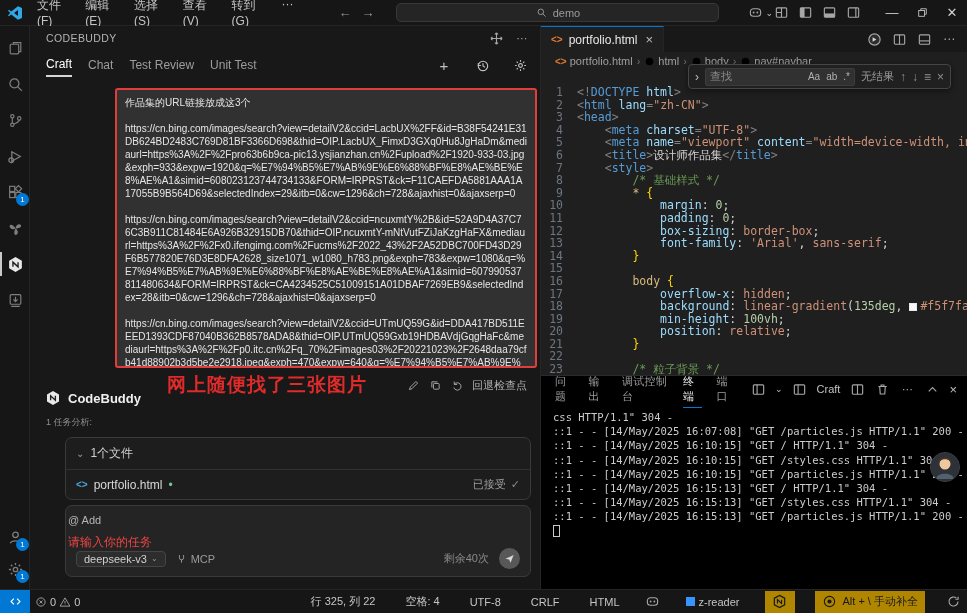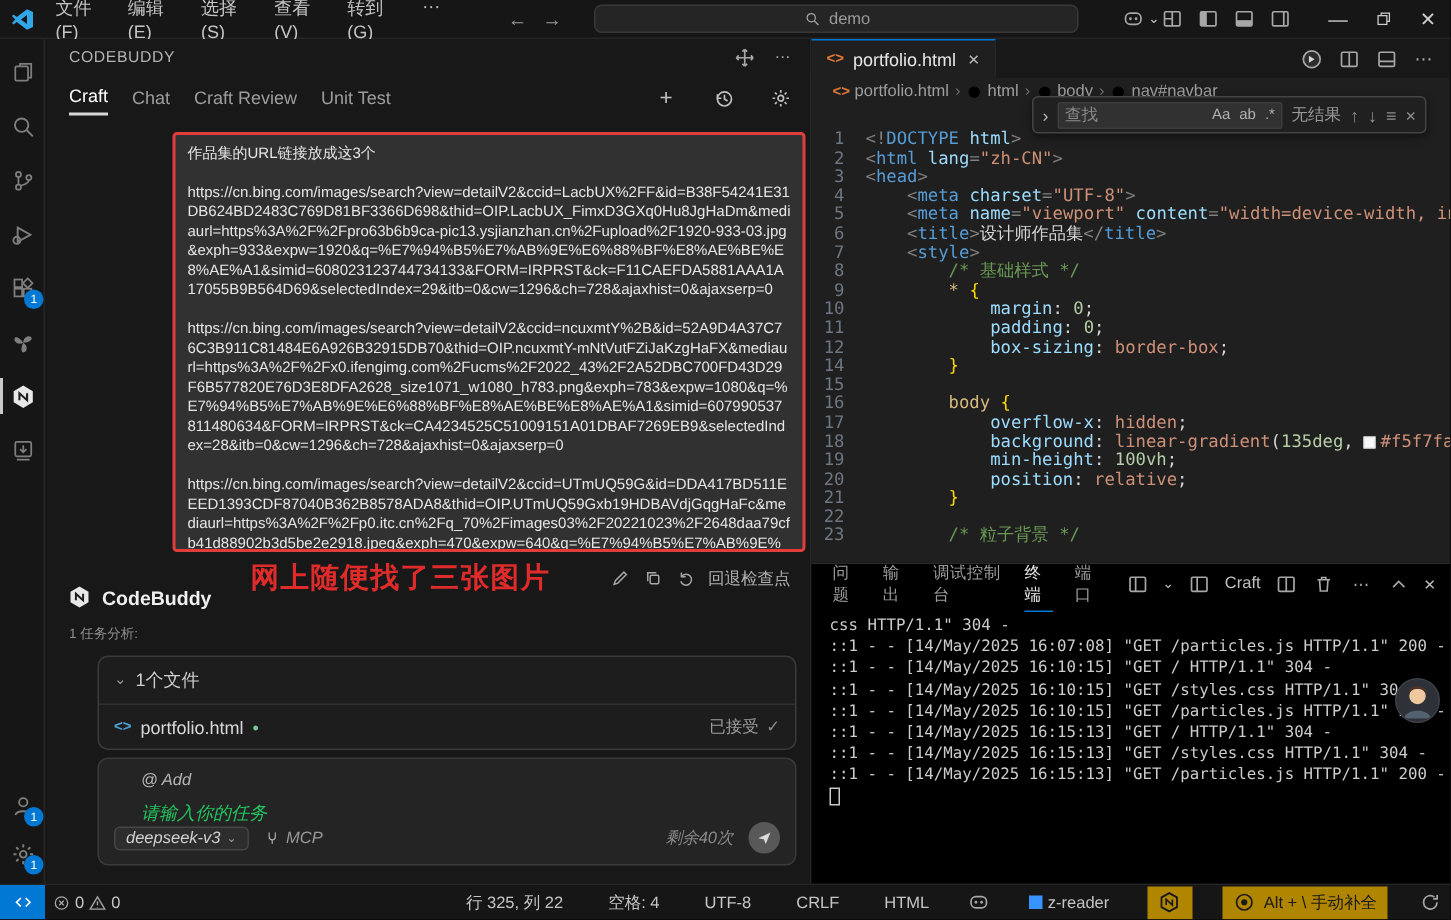--- a/index.html
+++ b/index.html
@@ -50,23 +50,23 @@
   .msg-actions{margin-left:auto;display:flex;align-items:center;gap:8px;color:#b0b0b0;font-size:11px;}
   .bot-header{position:absolute;top:310px;left:15px;display:flex;align-items:center;gap:7px;color:#efefef;font-size:13px;font-weight:bold;}
   .bot-analysis{position:absolute;top:336px;left:16px;font-size:9px;color:#8f8f8f;}
   .file-card{position:absolute;top:357px;left:35px;right:9px;border:1px solid #3a3a3a;border-radius:7px;background:#1d1d1d;}
   .fc-header{display:flex;align-items:center;gap:6px;padding:7px 10px;color:#cfcfcf;font-size:12px;border-bottom:1px solid #303030;}
   .fc-row{display:flex;align-items:center;gap:6px;padding:7px 10px;font-size:12px;color:#d8d8d8;}
   .tag-ico{color:#4ba3d8;font-weight:bold;font-size:10px;}
   .dot-green{color:#73c991;font-size:12px;}
   .fc-status{margin-left:auto;color:#9d9d9d;font-size:11px;display:flex;gap:5px;align-items:center;}
   .check{color:#8d8d8d;}
-  .composer{position:absolute;top:425px;left:35px;right:9px;height:72px;background:#242424;border:1px solid #3a3a3a;border-radius:7px;padding:8px 28px;font-style:italic;}
+  .composer{position:absolute;top:425px;left:35px;right:9px;height:72px;background:#242424;border:1px solid #3a3a3a;border-radius:7px;padding:8px 2px;}
   .add-chip{font-size:11px;color:#b5b5b5;}
-  .placeholder{margin-top:8px;font-size:12px;color:#22c55e;}
+  .placeholder{margin-top:8px;font-size:12px;color:#ef4444;}
   .composer-bottom{position:absolute;left:10px;right:10px;bottom:7px;display:flex;align-items:center;gap:10px;}
   .model-pill{display:flex;align-items:center;gap:4px;border:1px solid #454545;border-radius:4px;padding:1px 7px;font-size:11px;color:#d0d0d0;background:#2d2d2d;}
   .mcp{display:flex;align-items:center;gap:3px;font-size:11px;color:#9a9a9a;}
   .quota{margin-left:auto;font-size:11px;color:#8a8a8a;}
   .send-btn{width:21px;height:21px;border-radius:50%;background:#585858;display:flex;align-items:center;justify-content:center;}
 
   
   .editor-area{flex:1;display:flex;flex-direction:column;position:relative;background:#1f1f1f;min-width:0;}
   .tabbar{height:26px;background:#181818;display:flex;align-items:stretch;}
   .tab{display:flex;align-items:center;gap:6px;padding:0 10px;background:#1f1f1f;border-top:1px solid #0078d4;border-right:1px solid #252525;color:#e7e7e7;font-size:12px;}
@@ -275,21 +275,21 @@
         <span class="ico">
             <svg viewBox="0 0 16 16">
               <path d="M8 2v12M2 8h12M8 2l-1.7 1.7M8 2l1.7 1.7M8 14l-1.7-1.7M8 14l1.7-1.7M2 8l1.7-1.7M2 8l1.7 1.7M14 8l-1.7-1.7M14 8l-1.7 1.7"></path>
             </svg>
           </span>
         <span class="ico">⋯</span>
       </div>
       <div class="sb-tabs">
         <span class="sb-tab active">Craft</span>
         <span class="sb-tab">Chat</span>
-        <span class="sb-tab">Craft Review</span>
+        <span class="sb-tab">Test Review</span>
         <span class="sb-tab">Unit Test</span>
         <span class="grow"></span>
         <span class="ico" style="font-size:15px;">+</span>
         <span class="ico">
             <svg viewBox="0 0 16 16">
               <circle cx="8.5" cy="8.5" r="5"></circle>
               <path d="M8.5 5.5v3l2.2 1.5M3.5 5.2V8h2.8"></path>
             </svg>
           </span>
         <span class="ico">
@@ -473,20 +473,21 @@
           <div class="code-row"><span class="ln-num">3</span><span><span class="tk-p">&lt;</span><span class="tk-t">head</span><span class="tk-p">&gt;</span></span></div>
           <div class="code-row"><span class="ln-num">4</span><span><span class="tk-w">    </span><span class="tk-p">&lt;</span><span class="tk-t">meta</span><span class="tk-a"> charset</span><span class="tk-p">=</span><span class="tk-s">"UTF-8"</span><span class="tk-p">&gt;</span></span></div>
           <div class="code-row"><span class="ln-num">5</span><span><span class="tk-w">    </span><span class="tk-p">&lt;</span><span class="tk-t">meta</span><span class="tk-a"> name</span><span class="tk-p">=</span><span class="tk-s">"viewport"</span><span class="tk-a"> content</span><span class="tk-p">=</span><span class="tk-s">"width=device-width, initial-scale=1.0"</span></span></div>
           <div class="code-row"><span class="ln-num">6</span><span><span class="tk-w">    </span><span class="tk-p">&lt;</span><span class="tk-t">title</span><span class="tk-p">&gt;</span><span class="tk-x">设计师作品集</span><span class="tk-p">&lt;/</span><span class="tk-t">title</span><span class="tk-p">&gt;</span></span></div>
           <div class="code-row"><span class="ln-num">7</span><span><span class="tk-w">    </span><span class="tk-p">&lt;</span><span class="tk-t">style</span><span class="tk-p">&gt;</span></span></div>
           <div class="code-row"><span class="ln-num">8</span><span><span class="tk-w">        </span><span class="tk-c">/* 基础样式 */</span></span></div>
           <div class="code-row"><span class="ln-num">9</span><span><span class="tk-w">        </span><span class="tk-sel">* </span><span class="tk-b">{</span></span></div>
           <div class="code-row"><span class="ln-num">10</span><span><span class="tk-w">            </span><span class="tk-pr">margin</span><span class="tk-x">: </span><span class="tk-n">0</span><span class="tk-x">;</span></span></div>
           <div class="code-row"><span class="ln-num">11</span><span><span class="tk-w">            </span><span class="tk-pr">padding</span><span class="tk-x">: </span><span class="tk-n">0</span><span class="tk-x">;</span></span></div>
           <div class="code-row"><span class="ln-num">12</span><span><span class="tk-w">            </span><span class="tk-pr">box-sizing</span><span class="tk-x">: </span><span class="tk-v">border-box</span><span class="tk-x">;</span></span></div>
+          <div class="code-row"><span class="ln-num">13</span><span><span class="tk-w">            </span><span class="tk-pr">font-family</span><span class="tk-x">: </span><span class="tk-s">'Arial'</span><span class="tk-x">, </span><span class="tk-v">sans-serif</span><span class="tk-x">;</span></span></div>
           <div class="code-row"><span class="ln-num">14</span><span><span class="tk-w">        </span><span class="tk-b">}</span></span></div>
           <div class="code-row"><span class="ln-num">15</span><span></span></div>
           <div class="code-row"><span class="ln-num">16</span><span><span class="tk-w">        </span><span class="tk-sel">body </span><span class="tk-b">{</span></span></div>
           <div class="code-row"><span class="ln-num">17</span><span><span class="tk-w">            </span><span class="tk-pr">overflow-x</span><span class="tk-x">: </span><span class="tk-v">hidden</span><span class="tk-x">;</span></span></div>
           <div class="code-row"><span class="ln-num">18</span><span><span class="tk-w">            </span><span class="tk-pr">background</span><span class="tk-x">: </span><span class="tk-v">linear-gradient</span><span class="tk-x">(</span><span class="tk-n">135deg</span><span class="tk-x">, </span><span class="swatch" style="background: rgb(245, 247, 250);"></span><span class="tk-v">#f5f7fa </span></span></div>
           <div class="code-row"><span class="ln-num">19</span><span><span class="tk-w">            </span><span class="tk-pr">min-height</span><span class="tk-x">: </span><span class="tk-n">100vh</span><span class="tk-x">;</span></span></div>
           <div class="code-row"><span class="ln-num">20</span><span><span class="tk-w">            </span><span class="tk-pr">position</span><span class="tk-x">: </span><span class="tk-v">relative</span><span class="tk-x">;</span></span></div>
           <div class="code-row"><span class="ln-num">21</span><span><span class="tk-w">        </span><span class="tk-b">}</span></span></div>
           <div class="code-row"><span class="ln-num">22</span><span></span></div>
           <div class="code-row"><span class="ln-num">23</span><span><span class="tk-w">        </span><span class="tk-c">/* 粒子背景 */</span></span></div>

